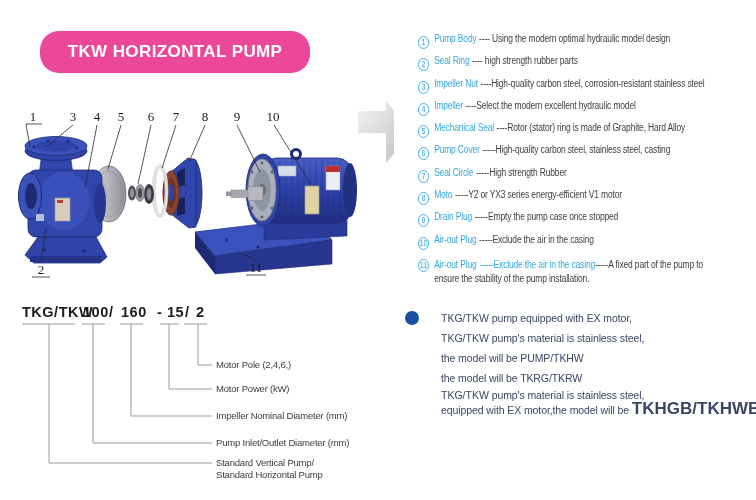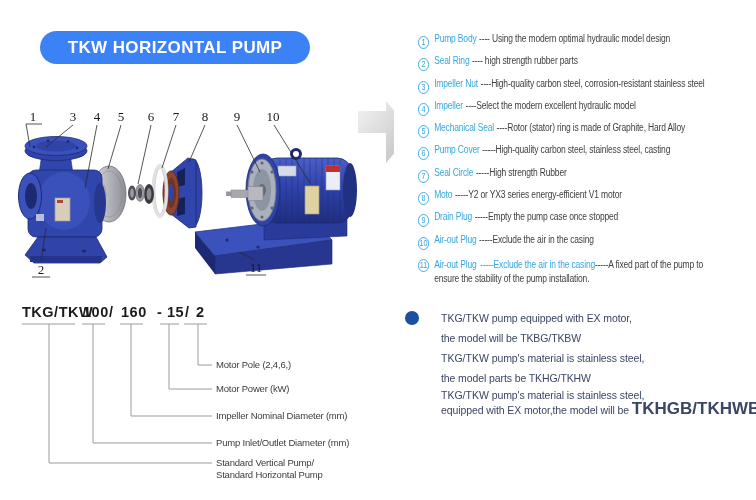--- a/index.html
+++ b/index.html
@@ -5,22 +5,22 @@
   * { margin:0; padding:0; box-sizing:border-box; }
   html,body { width:756px; height:500px; }
   body {
     font-family:"Liberation Sans", sans-serif;
     background:#ffffff; position:relative; overflow:hidden;
   }
   #stage { position:absolute; inset:0; width:756px; height:500px; background:#fff; }
 
   
   .banner {
-    position:absolute; left:40px; top:31px; width:270px; height:33px;
-    background:#3b82f6; border-radius:19px;
+    position:absolute; left:40px; top:31px; width:270px; height:42px;
+    background:#ec4899; border-radius:19px;
     display:flex; align-items:center; justify-content:center;
   }
   .banner-text {
     color:#ffffff; font-weight:bold; font-size:17px; letter-spacing:.4px;
     white-space:nowrap;
   }
 
   
   .parts-list {
     position:absolute; left:418px; top:33px; width:398px;
@@ -311,21 +311,21 @@
       <text x="196" y="146">Pump Inlet/Outlet Diameter (mm)</text>
       <text x="196" y="166">Standard Vertical Pump/</text>
       <text x="196" y="178">Standard  Horizontal Pump</text>
     </g>
   </svg>
 
   <div class="notes">
     <span class="bullet"></span>
     <div class="note-lines">
       <div class="nline"><span class="nprefix">TKG/TKW</span><span> pump equipped with EX motor,</span></div>
-      <div class="nline"><span>the model will be TKBG/TKBW</span></div>
       <div class="nline"><span class="nprefix">TKG/TKW</span><span> pump's material is stainless steel,</span></div>
-      <div class="nline"><span>the model parts be TKHG/TKHW</span></div>
+      <div class="nline"><span>the model will be PUMP/TKHW</span></div>
+      <div class="nline"><span>the model will be TKRG/TKRW</span></div>
       <div class="nline tight"><span class="nprefix">TKG/TKW</span><span> pump's material is stainless steel,</span></div>
       <div class="nline tight"><span>equipped with EX motor,the model will be </span><span class="nbold">TKHGB/TKHWB</span></div>
     </div>
   </div>
 
 </div>
 
 </body></html>

